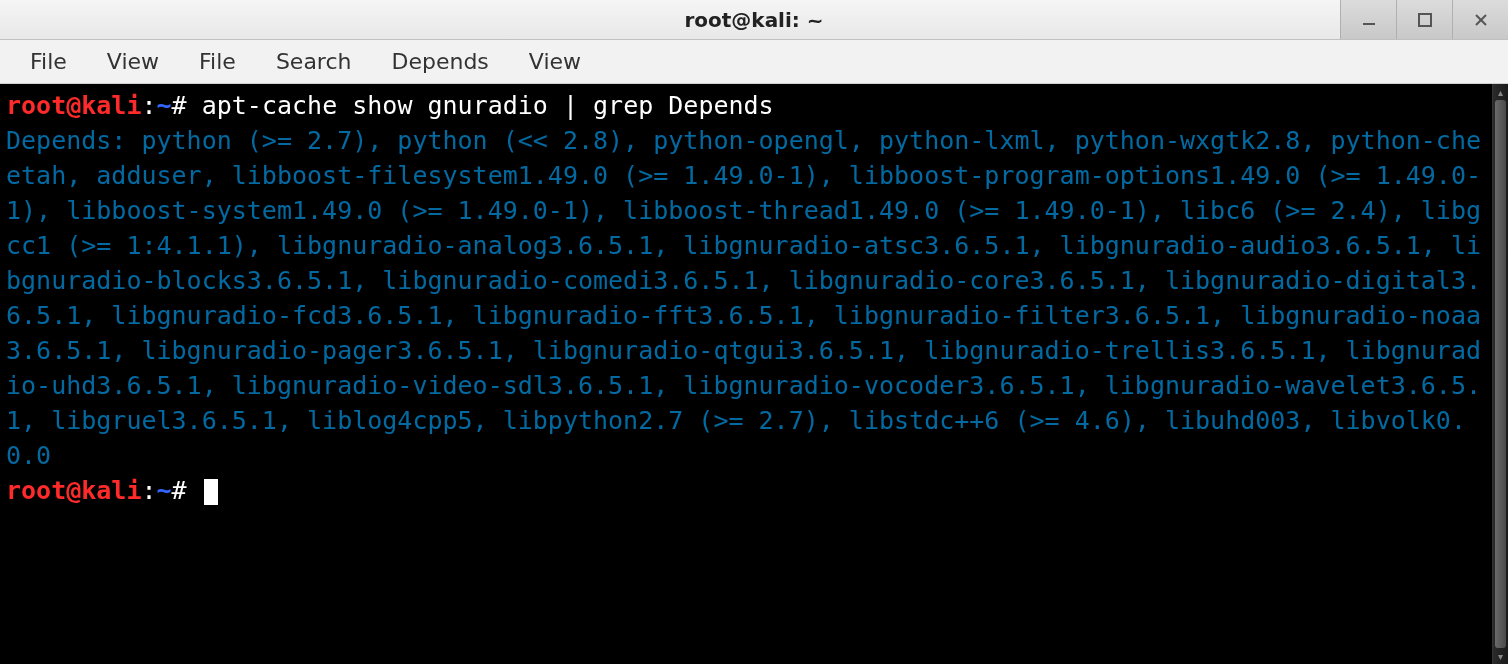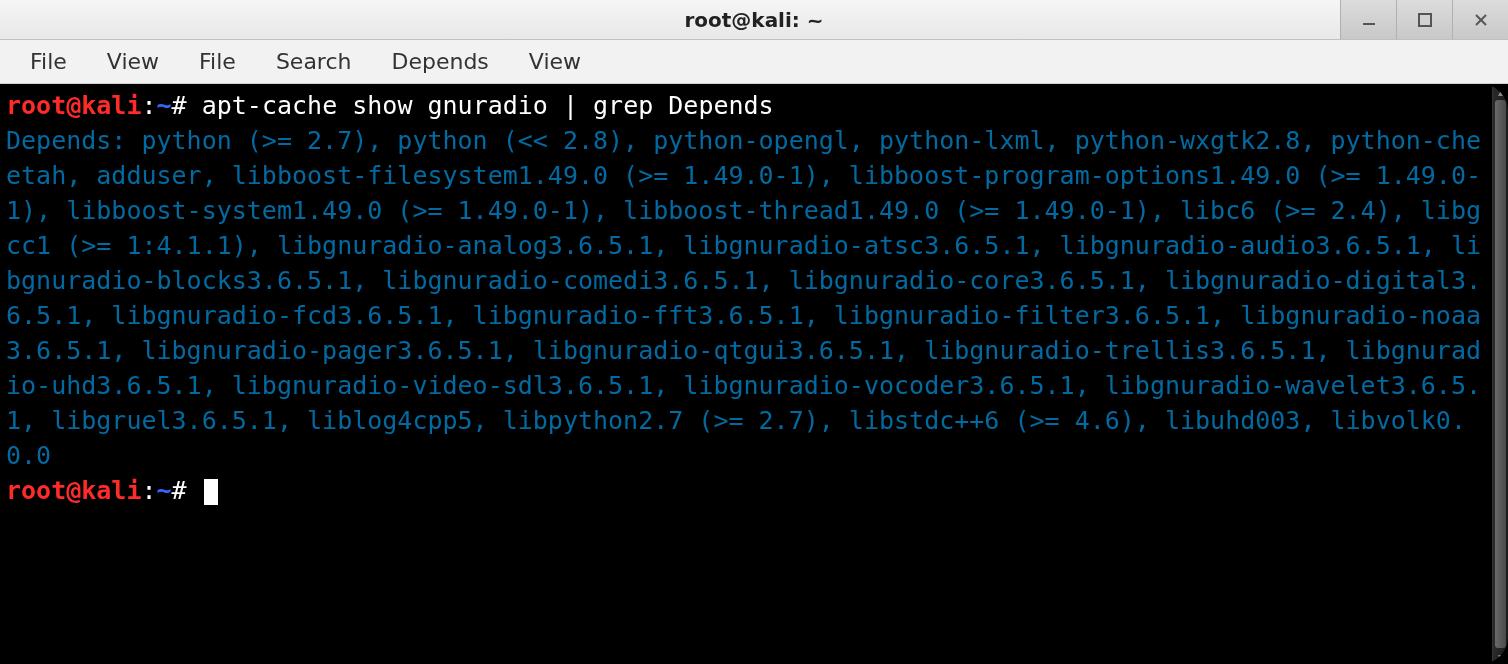--- a/index.html
+++ b/index.html
@@ -58,21 +58,20 @@
     font-size: 22px;
     color: #333;
   }
   .menu-item { cursor: pointer; padding: 4px 6px; }
   .terminal-wrap {
     flex: 1;
     display: flex;
     background: #000;
     position: relative;
     overflow: hidden;
-    border-radius: 27px;
   }
   .terminal {
     flex: 1;
     padding: 4px 6px;
     font-family: "DejaVu Sans Mono", "Liberation Mono", monospace;
     font-size: 25px;
     line-height: 1.4;
     color: #fff;
     white-space: pre-wrap;
     word-break: break-all;

